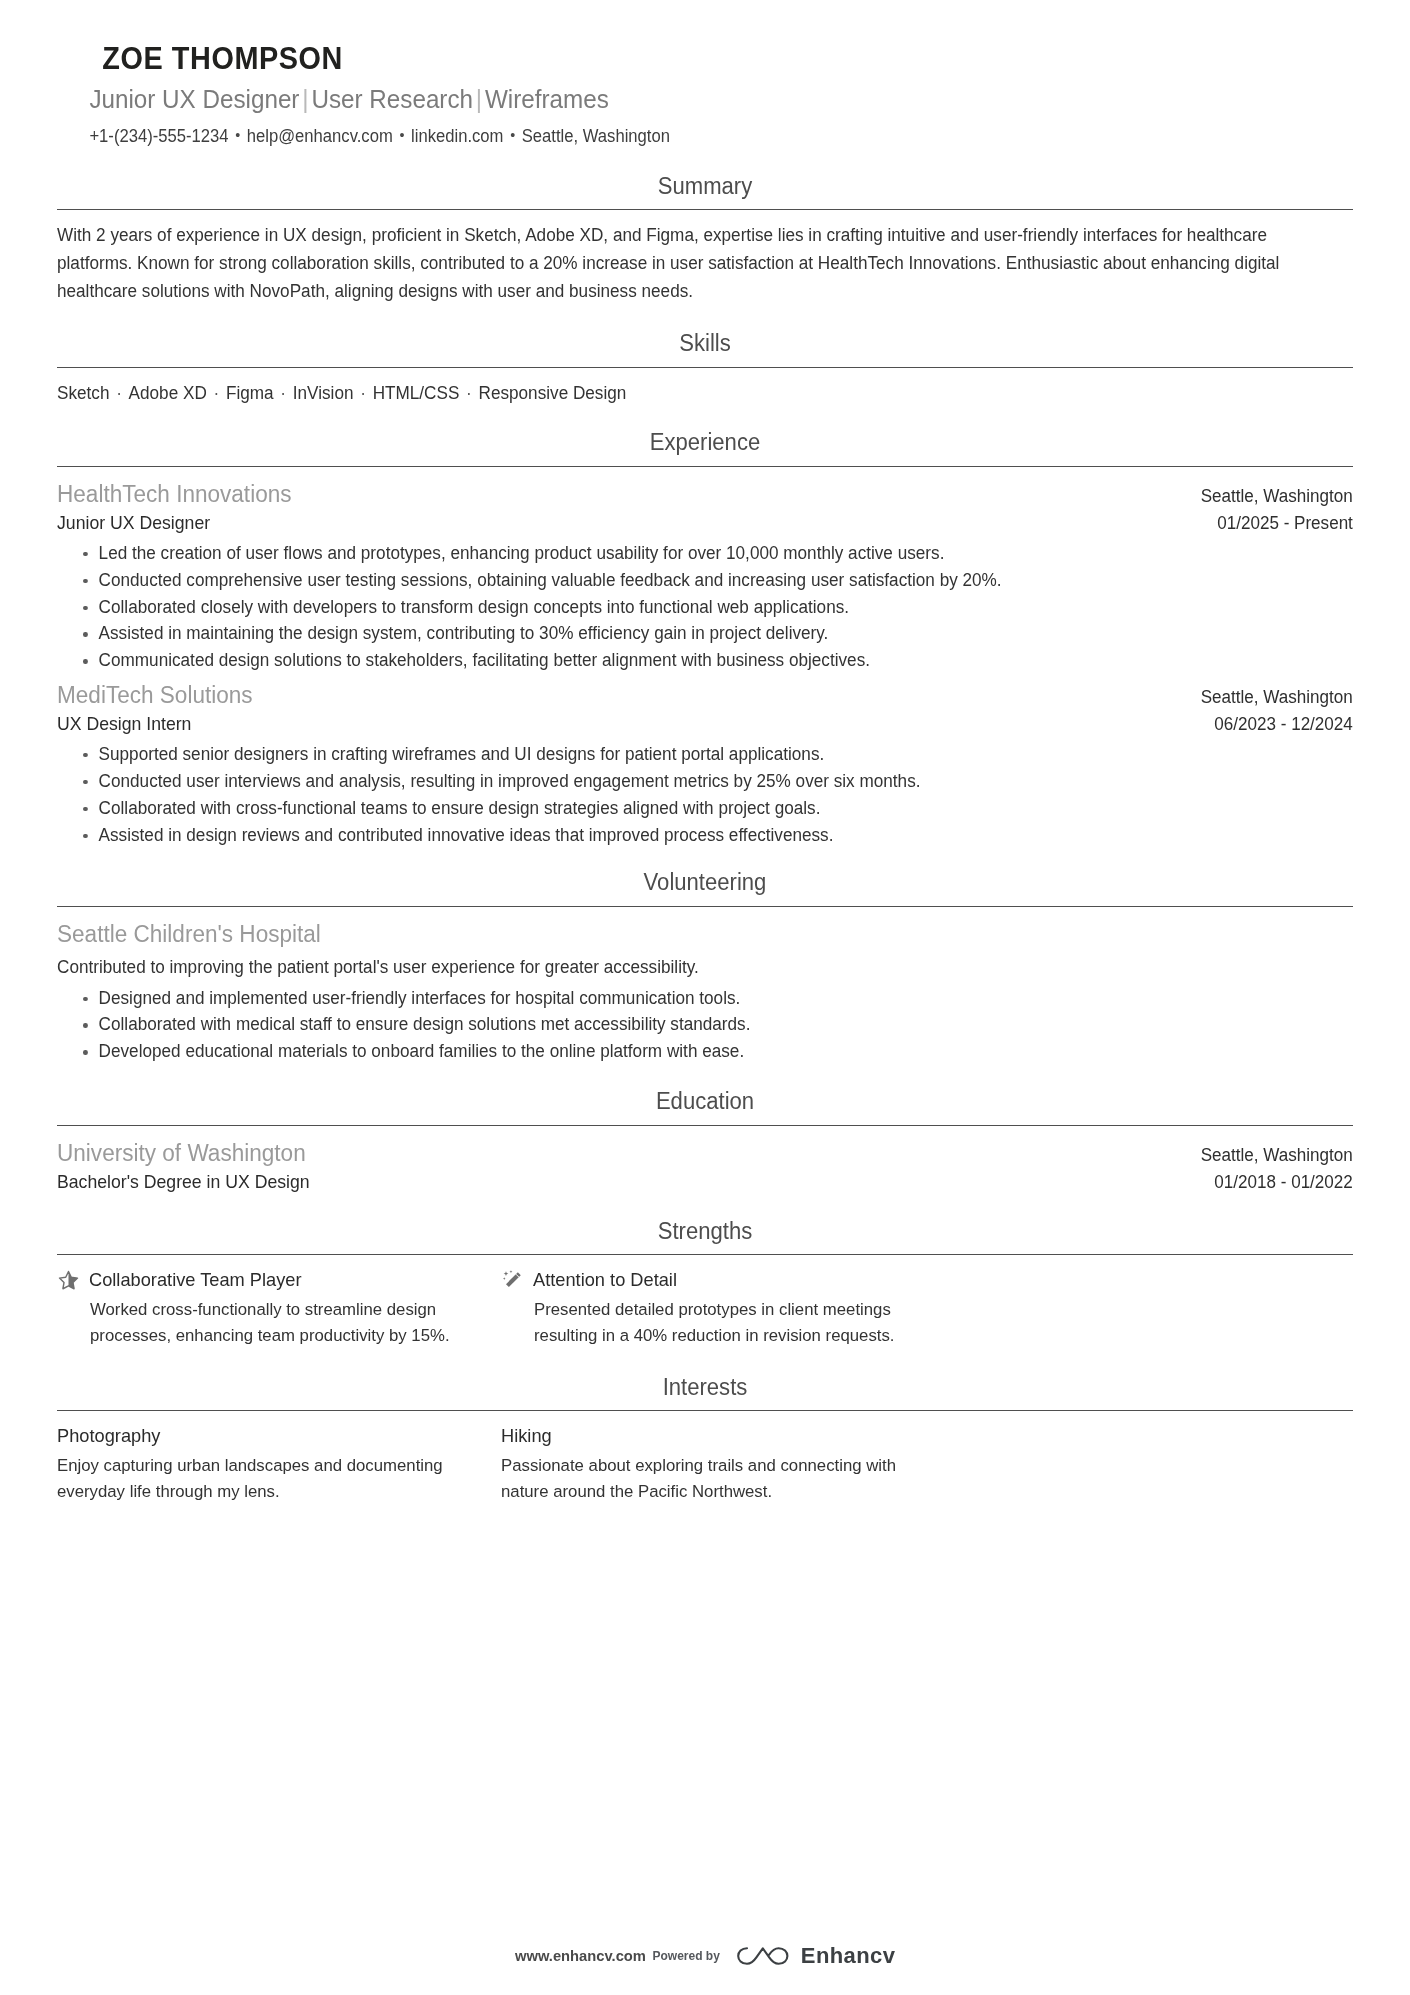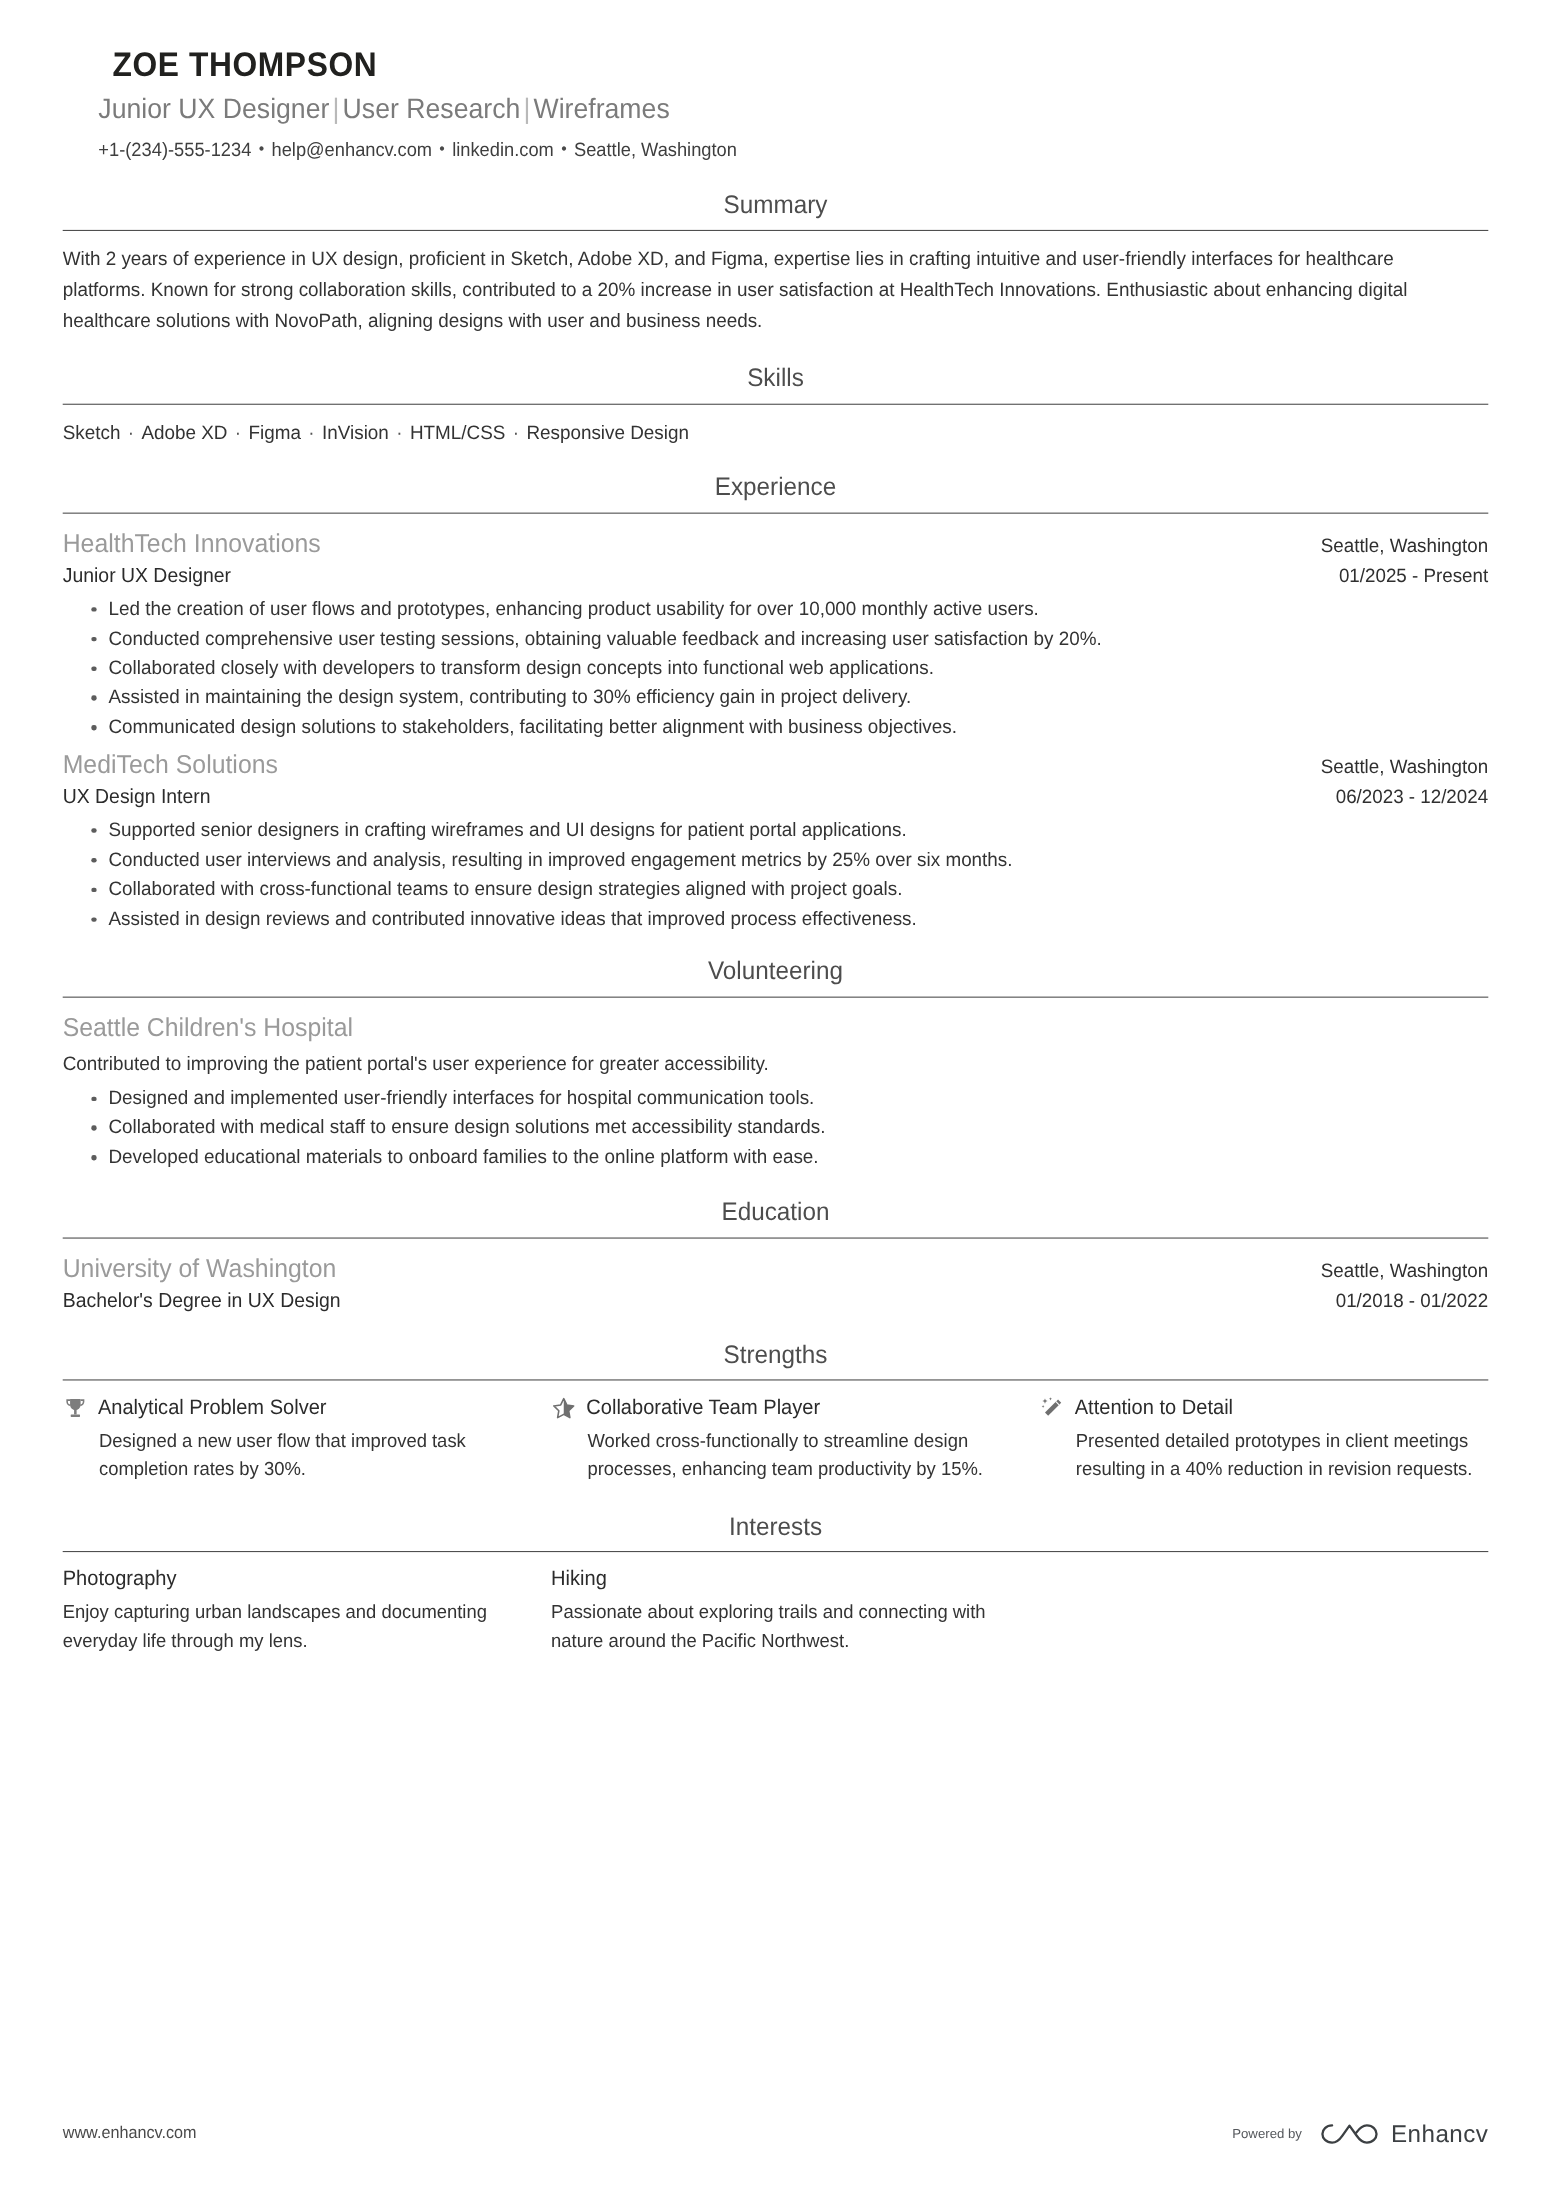--- a/index.html
+++ b/index.html
@@ -207,24 +207,25 @@
     line-height: 1.5;
     margin-top: 4px;
     transform: scaleX(0.975);
     transform-origin: left center;
   }
 
   
   .footer {
     position: absolute;
     left: 57px; right: 57px;
-    bottom: 42px;
+    bottom: 26px;
     display: flex;
     align-items: center;
-    justify-content: space-between;
+    justify-content: center;
+    font-weight: bold;
   }
   .footer-url {
     font-size: 15.5px;
     color: #4a4a4a;
     transform: scaleX(0.95);
     transform-origin: left center;
   }
   .footer-right {
     display: flex;
     align-items: center;
@@ -345,33 +346,20 @@
             <div class="entry-date">01/2018 - 01/2022</div>
           </div>
         </div>
       </div>
   </div>
 
   <div class="section" style="margin-top:22px;">
     <div class="section-title">Strengths</div>
     <div class="rule"></div>
     <div class="tri" id="strengths-grid">
-        <div>
-          <div class="strength-head">
-            <span class="strength-icon"><svg viewBox="0 0 24 24" width="23" height="23">
-                <path d="M7 3h10v5.5a5 5 0 0 1-10 0V3z" fill="#7d7d7d"></path>
-                <path d="M7 4H4.2v1.6A3.2 3.2 0 0 0 7.4 8.8" fill="none" stroke="#7d7d7d" stroke-width="1.5"></path>
-                <path d="M17 4h2.8v1.6a3.2 3.2 0 0 1-3.2 3.2" fill="none" stroke="#7d7d7d" stroke-width="1.5"></path>
-                <rect x="10.8" y="13" width="2.4" height="4.6" fill="#7d7d7d"></rect>
-                <rect x="7.6" y="17.6" width="8.8" height="2.3" rx="0.5" fill="#7d7d7d"></rect>
-              </svg></span>
-            <span class="strength-title">Analytical Problem Solver</span>
-          </div>
-          <div class="strength-desc">Designed a new user flow that improved task completion rates by 30%.</div>
-        </div>
         <div>
           <div class="strength-head">
             <span class="strength-icon"><svg viewBox="0 0 24 24" width="23" height="23">
                 <path d="M12 2.6l2.9 6 6.5.9-4.7 4.6 1.1 6.5L12 17.5 6.2 20.6l1.1-6.5L2.6 9.5l6.5-.9z" fill="none" stroke="#6f6f6f" stroke-width="1.5" stroke-linejoin="round"></path>
                 <path d="M12 2.6l2.9 6 6.5.9-4.7 4.6 1.1 6.5L12 17.5z" fill="#6f6f6f"></path>
               </svg></span>
             <span class="strength-title">Collaborative Team Player</span>
           </div>
           <div class="strength-desc">Worked cross-functionally to streamline design processes, enhancing team productivity by 15%.</div>
         </div>

